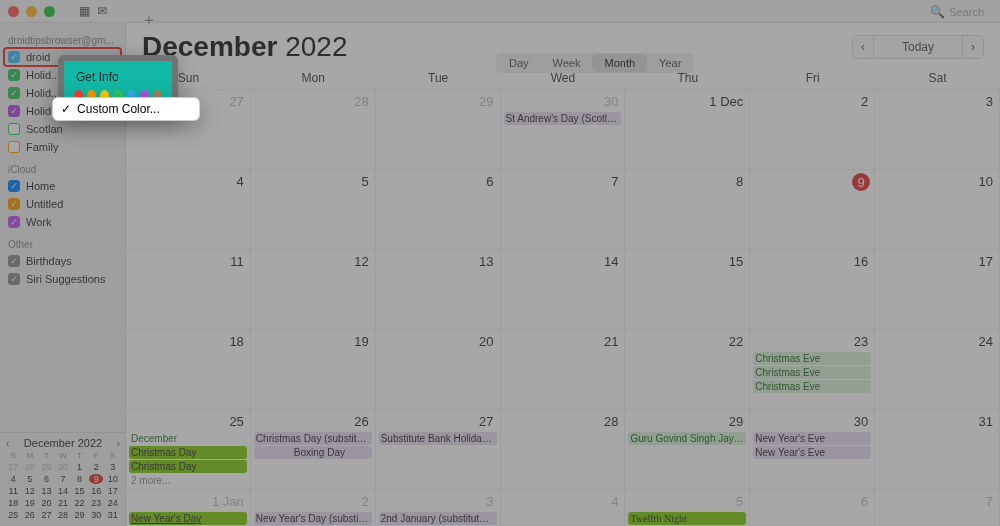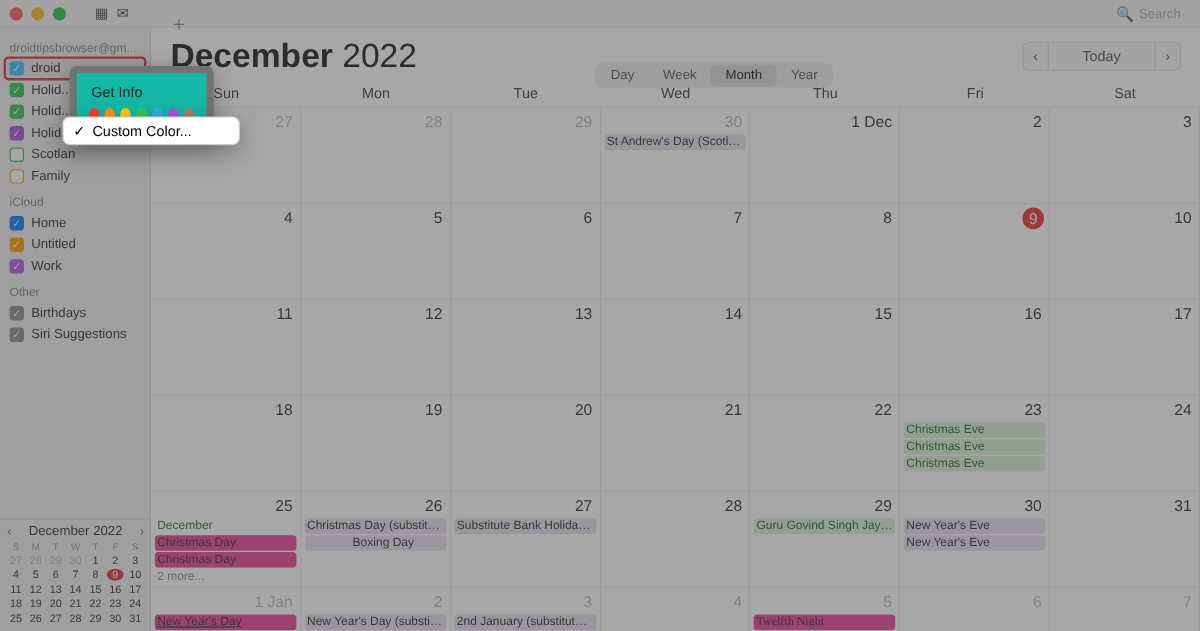--- a/index.html
+++ b/index.html
@@ -53,21 +53,21 @@
 .calgrid { flex:1; display:grid; grid-template-columns:repeat(7,1fr); grid-template-rows:repeat(6,1fr);}
 .cell{border-right:1px solid #eee;border-bottom:1px solid #eee;position:relative;padding:2px 3px;overflow:hidden;font-size:10px}
 .cell .num{position:absolute;top:4px;right:6px;font-size:13px;color:#333}
 .cell.outside .num{color:#bbb}
 .cell .num.today-mark{background:#e53935;color:#fff;border-radius:50%;width:18px;height:18px;display:flex;align-items:center;justify-content:center;right:4px;top:3px}
 .evt{margin-top:20px;font-size:10px;padding:1px 2px;border-radius:3px;white-space:nowrap;overflow:hidden;text-overflow:ellipsis;color:#333}
 .evt+.evt{margin-top:1px}
 .evt.purple{background:#e8dff1}
 .evt.green{background:#d9f0d9;color:#2a6b2a}
 .evt.greentxt{color:#2a7a2a;background:transparent}
-.evt.grey{background:#ec4899}
+.evt.grey{background:#84cc16}
 .evt.more{color:#888}
 
 
 .dimmer{position:absolute;inset:0;background:rgba(60,60,60,0.45);pointer-events:none;}
 
 
 .ctx{position:absolute;left:58px;top:55px;background:#14b8a6;border:6px solid #737373;border-radius:6px;box-shadow:0 4px 18px rgba(0,0,0,.25);padding:6px 10px 8px;width:120px;font-size:12px}
 .ctx-item{padding:3px 2px;color:#222}
 .colors{display:flex;gap:4px;padding:3px 0}
 .colors .c{width:12px;height:12px;border-radius:50%}

